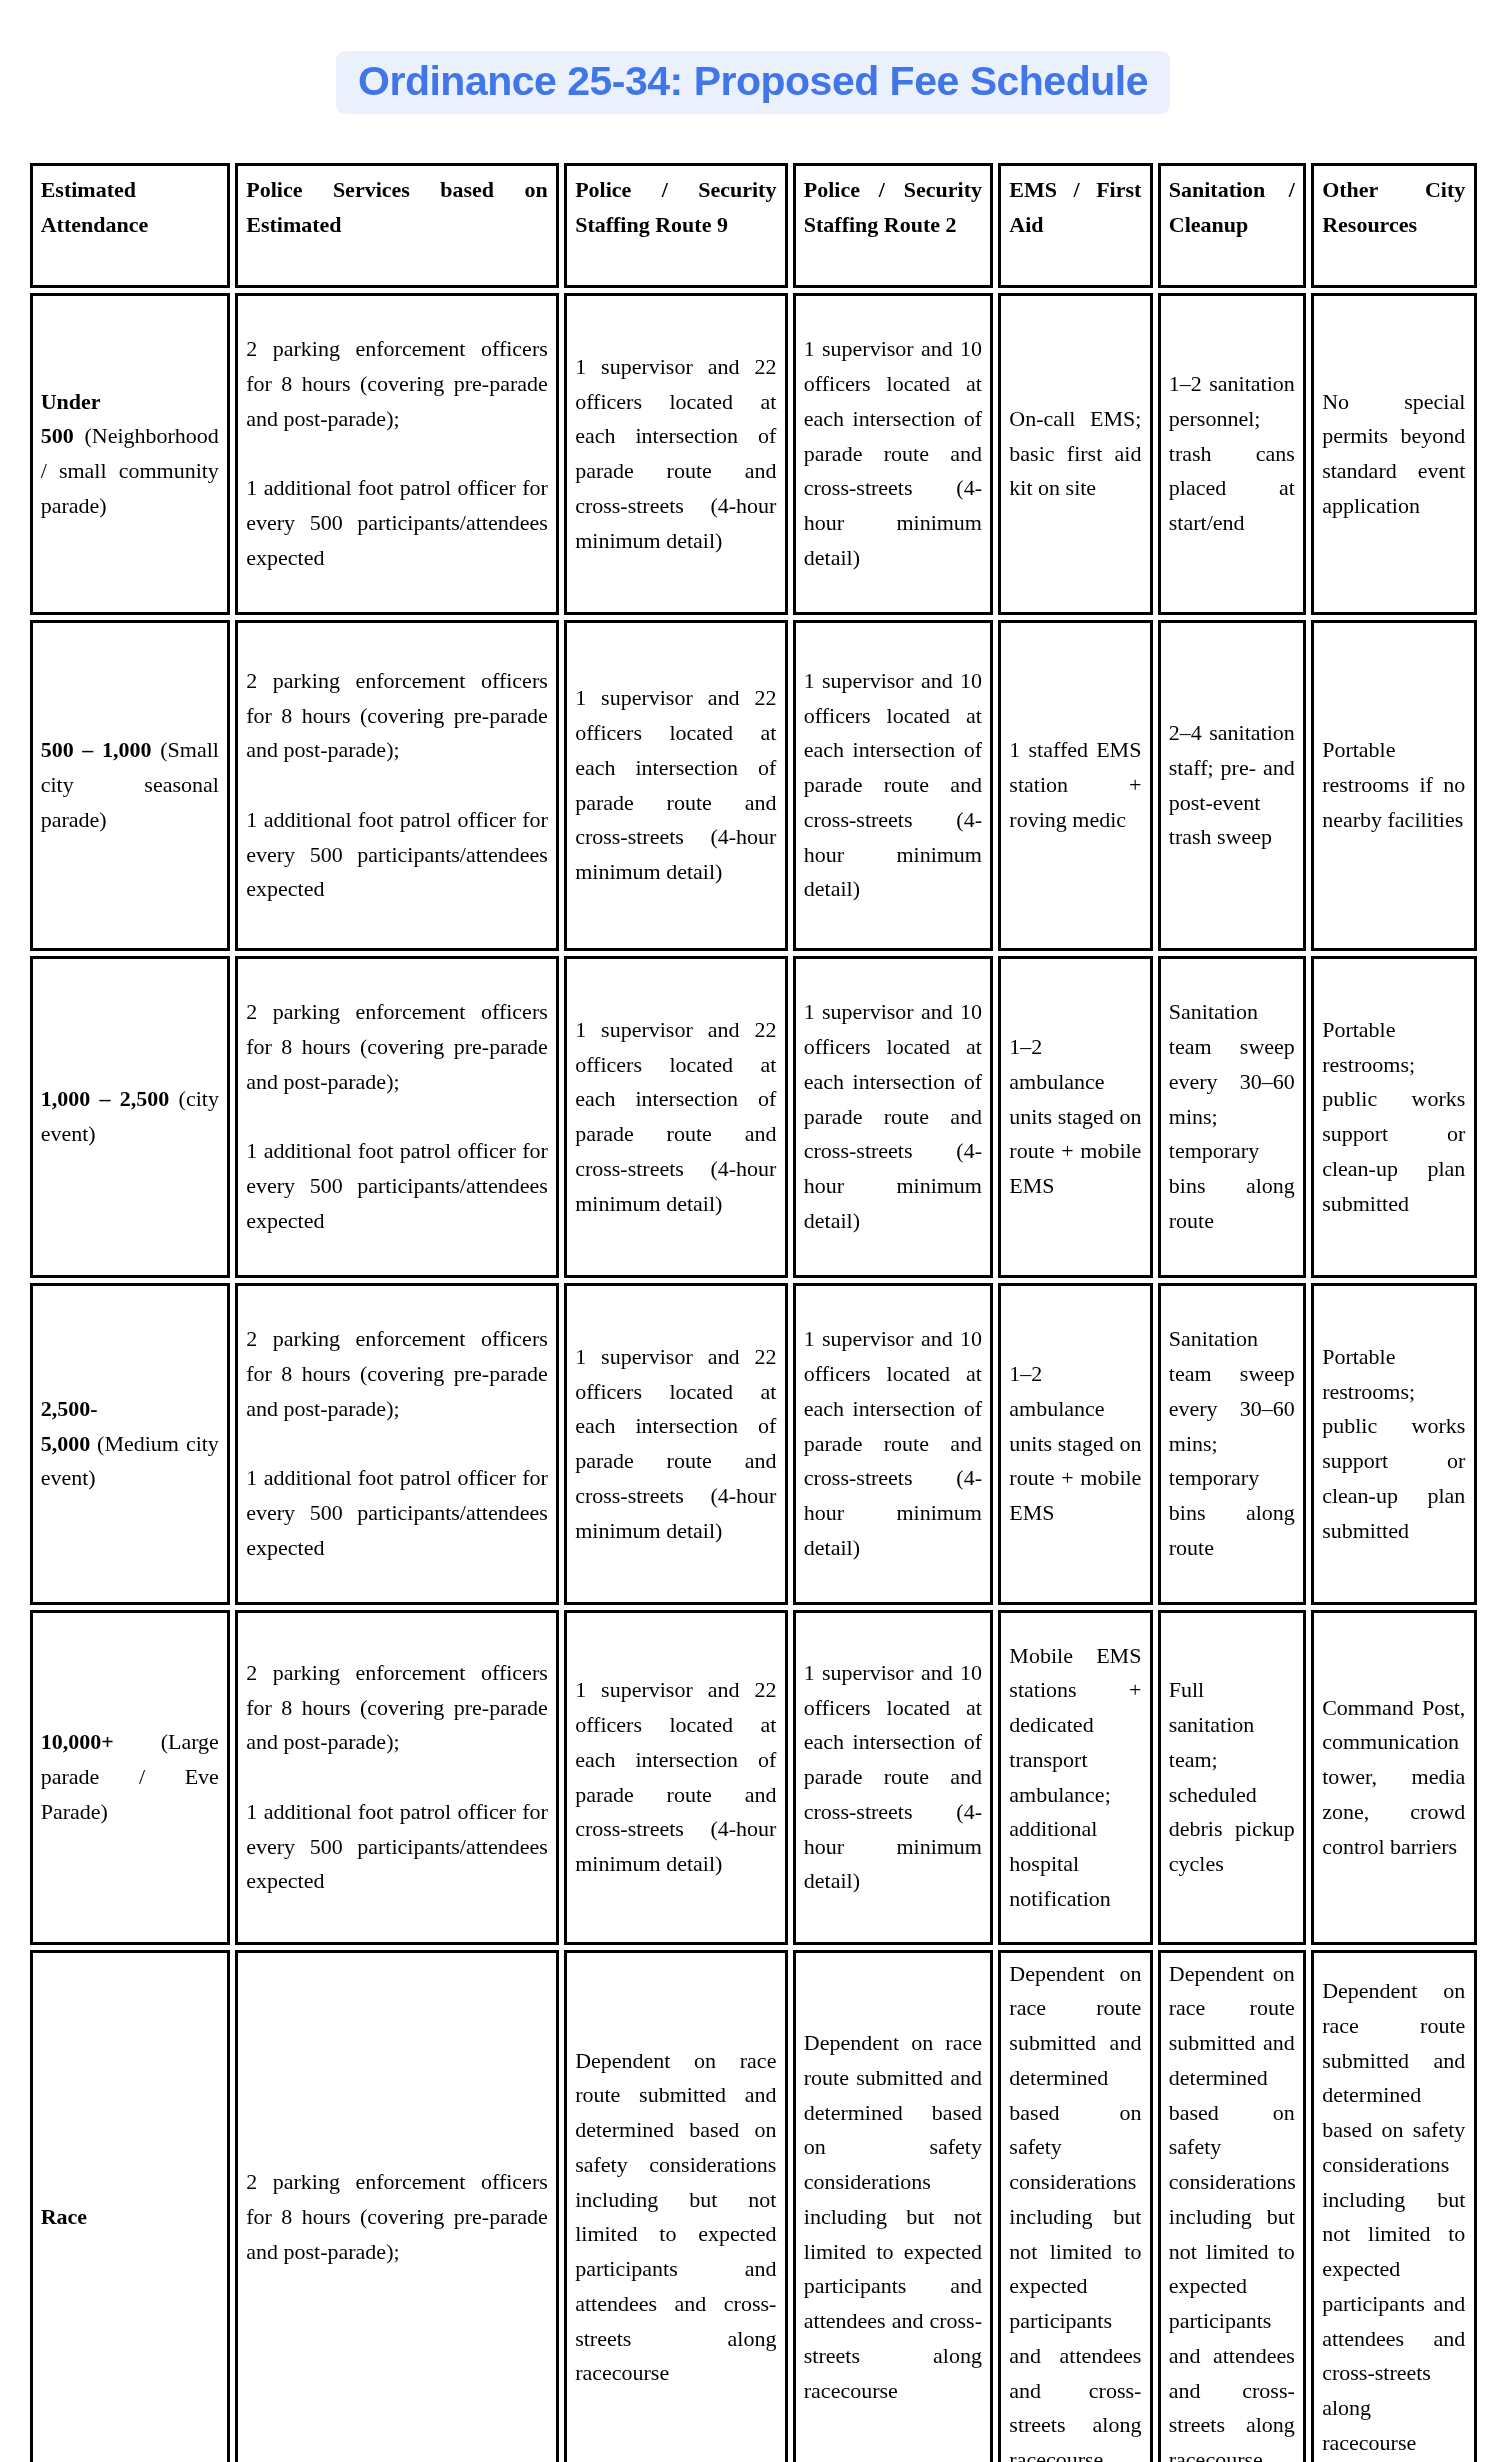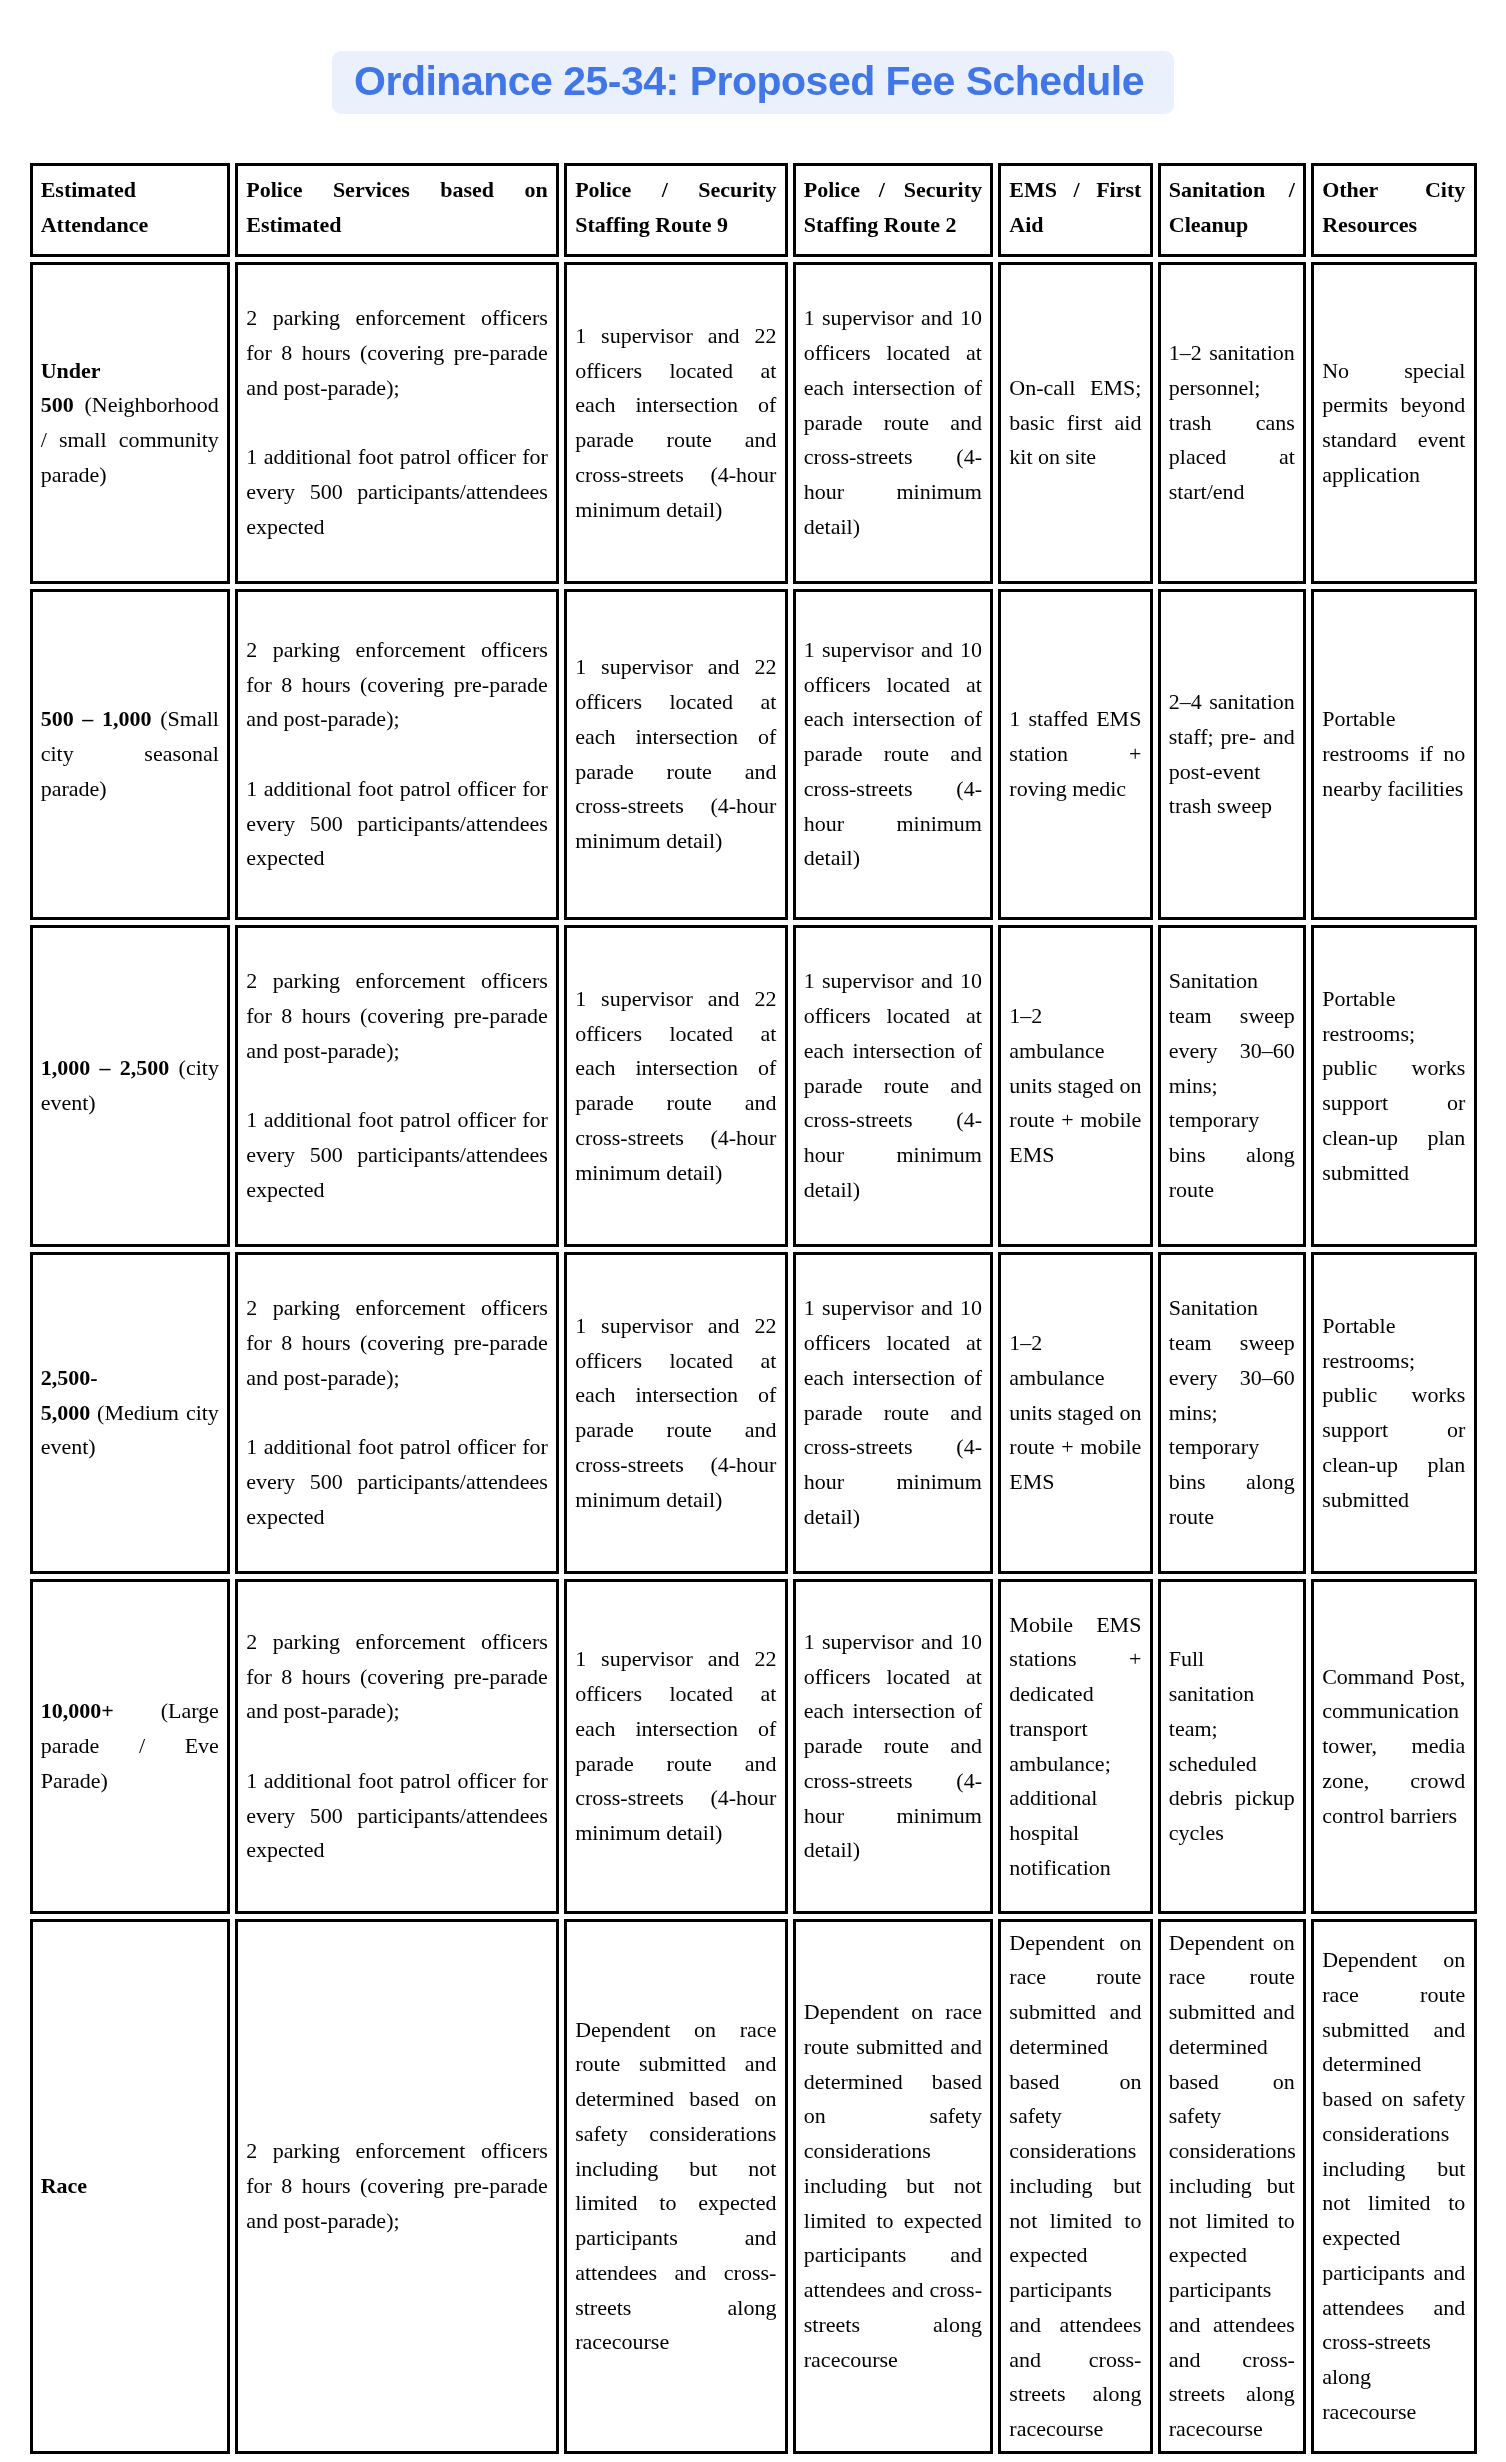--- a/index.html
+++ b/index.html
@@ -22,21 +22,21 @@
     padding-top:51px;
   }
   .title-hl{
     display:inline-block;
     background:var(--title-bg);
     color:var(--title-color);
     font-family:"Liberation Sans","DejaVu Sans",sans-serif;
     font-weight:bold;
     font-size:41px;
     line-height:1.0;
-    padding:10px 30px 12px 22px;
+    padding:10px 22px 12px 22px;
     border-radius:9.2px;
     letter-spacing:-0.5px;
   }
   table.fee{
     margin:44px auto 0 auto;
     width:1457px;
     table-layout:fixed;
     border-collapse:separate;
     border-spacing:5.5px;
   }
@@ -45,21 +45,21 @@
     padding:3.7px 8.2px;
     font-size:22px;
     line-height:1.58;
     text-align:justify;
     overflow:hidden;
   }
   th{
     vertical-align:top;
     font-weight:bold;
     padding-top:7.3px;
-    height:94px;
+    height:125px;
   }
   td{vertical-align:middle;}
   tr.r0 td{height:322px;}
   tr.r1 td{height:331px;}
   tr.r2 td{height:322px;}
   tr.r3 td{height:322px;}
   tr.r4 td{height:335px;}
   tr.r5 td{height:521px;}
   .pre{white-space:pre-line;}
   .att strong{font-weight:bold;margin-top:13px;}

